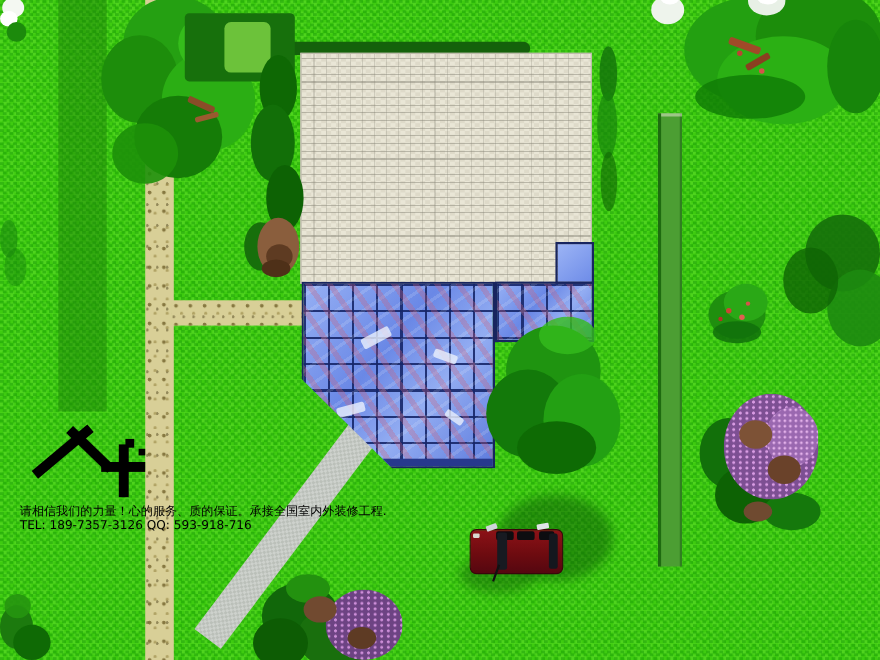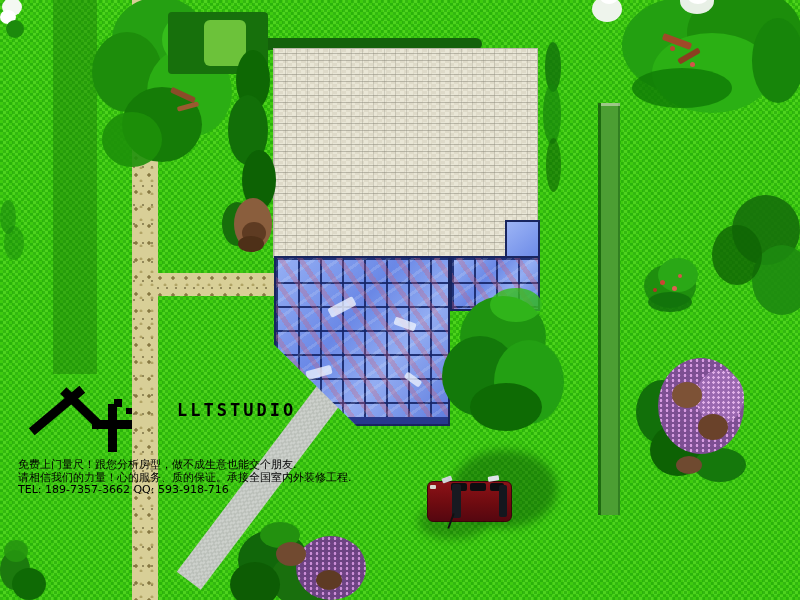--- a/index.html
+++ b/index.html
@@ -236,21 +236,19 @@
 
   <div class="wm">
     <div>
       <i class="bar" style="left:24px;top:406px;width:66px;height:9px;transform:rotate(-40deg);"></i>
       <i class="bar" style="left:56px;top:404px;width:52px;height:9px;transform:rotate(44deg);"></i>
       <i class="bar" style="left:92px;top:420px;width:40px;height:9px;"></i>
       <i class="bar" style="left:108px;top:404px;width:9px;height:48px;"></i>
       <i class="bar" style="left:114px;top:399px;width:8px;height:8px;"></i>
       <i class="bar" style="left:126px;top:408px;width:6px;height:6px;"></i>
     </div>
-    <div class="wm-latin">LLTSTUDIO</div>
     <div class="wm-info">
-      <div>免费上门量尺！跟您分析房型，做不成生意也能交个朋友.</div>
       <div>请相信我们的力量！心的服务、质的保证。承接全国室内外装修工程.</div>
-      <div>TEL: 189-7357-3662 QQ: 593-918-716</div>
+      <div>TEL: 189-7357-3126 QQ: 593-918-716</div>
     </div>
   </div>
 
 </div>
 
 </body></html>

